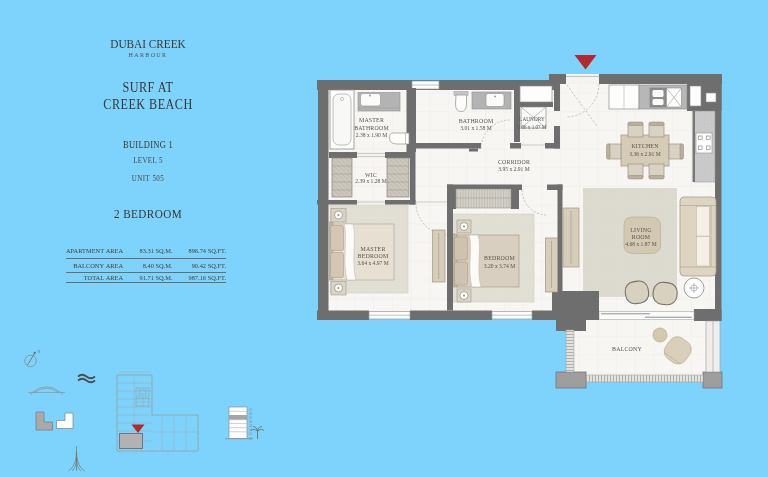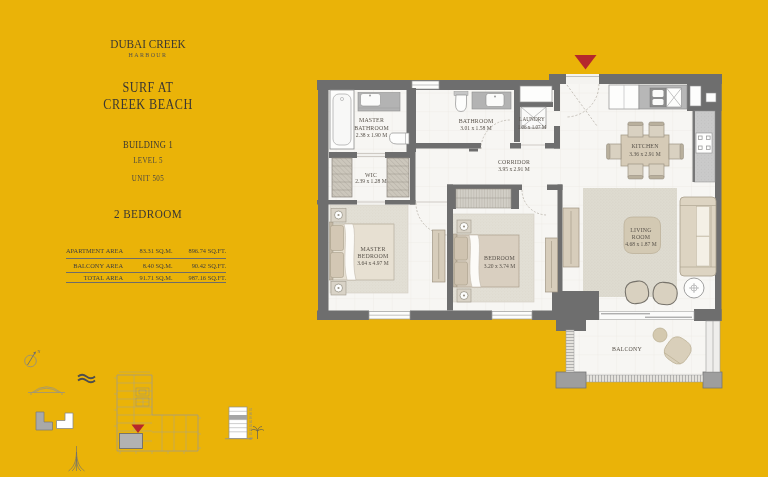--- a/index.html
+++ b/index.html
@@ -1,16 +1,16 @@
 <!DOCTYPE html>
 <html><head>
 <meta charset="utf-8">
 <style>
   html,body{margin:0;padding:0;background:#ffffff;}
-  #page{position:relative;width:768px;height:477px;overflow:hidden;background:#eab308;
+  #page{position:relative;width:768px;height:477px;overflow:hidden;background:#7dd3fc;
         font-family:"Liberation Serif", serif;color:#3f3c39;}
   .ctr{position:absolute;text-align:center;white-space:nowrap;}
   svg{position:absolute;left:0;top:0;}
 </style>
 </head>
 <body>
 <div id="page">
 
 <div class="ctr" style="left:40px;top:37px;width:216px;font-size:12px;letter-spacing:0;color:#3a3733;transform:scaleX(0.94);">DUBAI CREEK</div>
 

